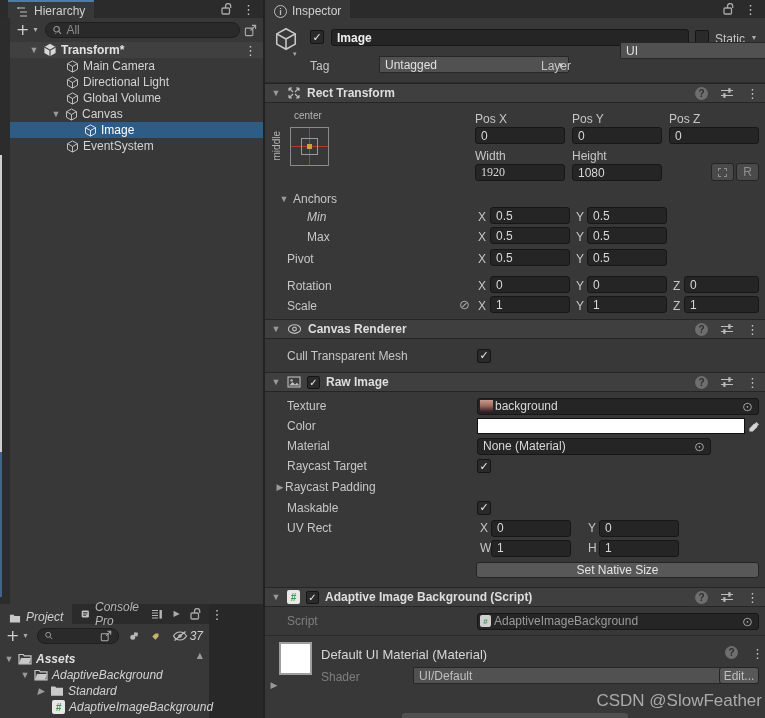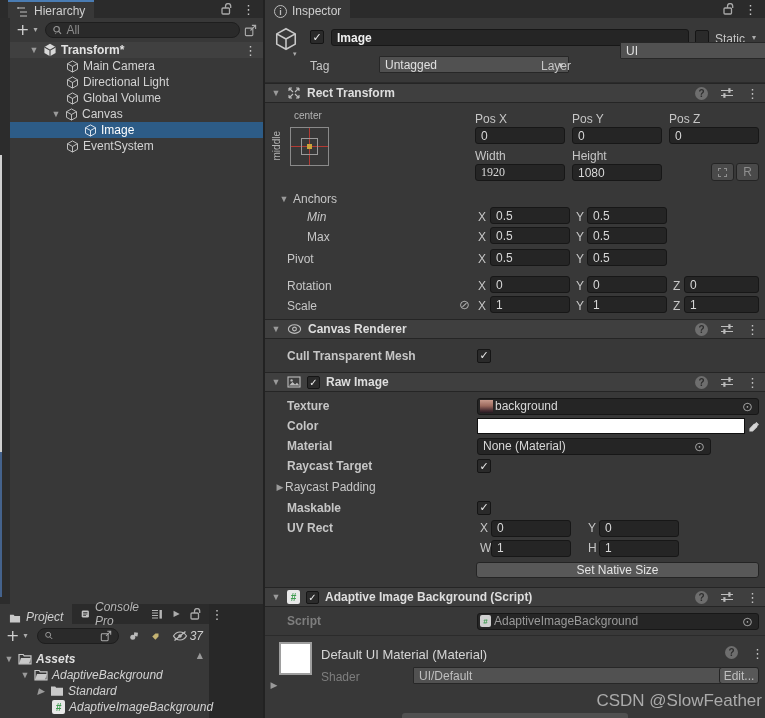--- a/index.html
+++ b/index.html
@@ -52,21 +52,21 @@
   .chead { position:absolute; left:0; width:502px; height:20px; background:#3F3F3F;
            border-top:1px solid #252525; border-bottom:1px solid #252525;
            display:flex; align-items:center; gap:6px; padding:0 8px 0 6px; }
   .chead .title { font-weight:bold; color:#DEDEDE; }
   .chead .right { margin-left:auto; display:flex; align-items:center; gap:12px; }
   .helpc { width:13px; height:13px; border-radius:50%; background:#6E6E6E; color:#2E2E2E;
            font-size:10px; font-weight:bold; display:flex; align-items:center; justify-content:center; }
   .lbl { color:#C6C6C6; }
   .dim { color:#7E7E7E; }
   .irow { height:20px; display:flex; align-items:center; padding-left:22px; }
-  .ilabel { width:190px; flex:0 0 auto;font-weight:bold; }
+  .ilabel { width:190px; flex:0 0 auto; }
   .ax { width:11px; flex:0 0 auto; color:#C6C6C6; }
 
   .objf { background:#252525; border:1px solid #171717; border-radius:3px; height:17px;
           display:flex; align-items:center; padding:0 5px 0 2px; color:#D8D8D8; }
   .thumb-tex { width:13px; height:13px; margin-right:2px; flex:0 0 auto;
       background:linear-gradient(180deg,#c79a8c 0%,#9c6a5e 45%,#4a2e33 80%,#241a22 100%); }
 
   .watermark { position:absolute; top:691px; right:3px; font-size:17px; color:#BFBFBF; opacity:.85; }
   .bottom-bar { position:absolute; left:402px; top:713px; width:226px; height:5px;
                 background:#505050; border-radius:3px 3px 0 0; }

